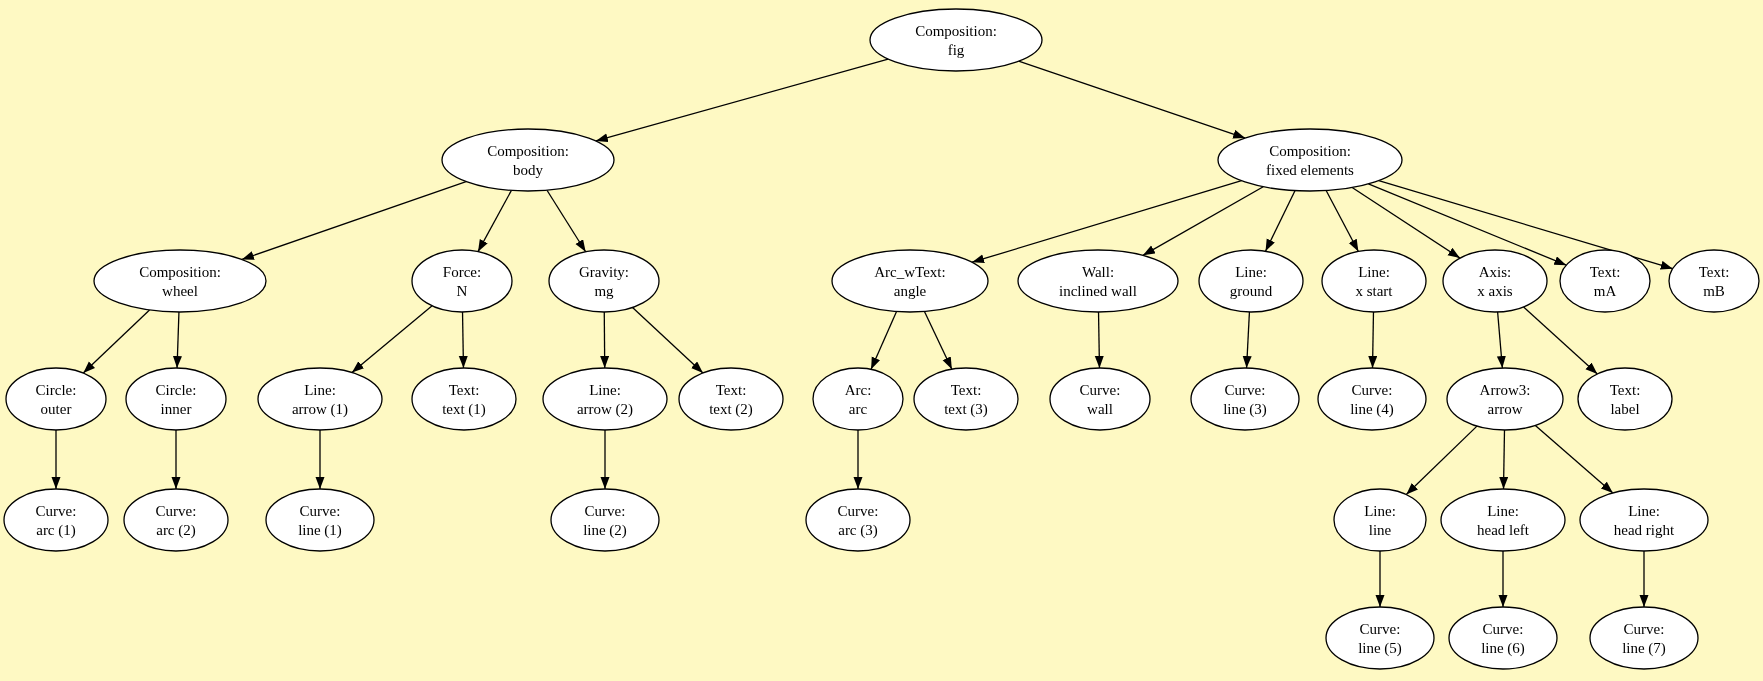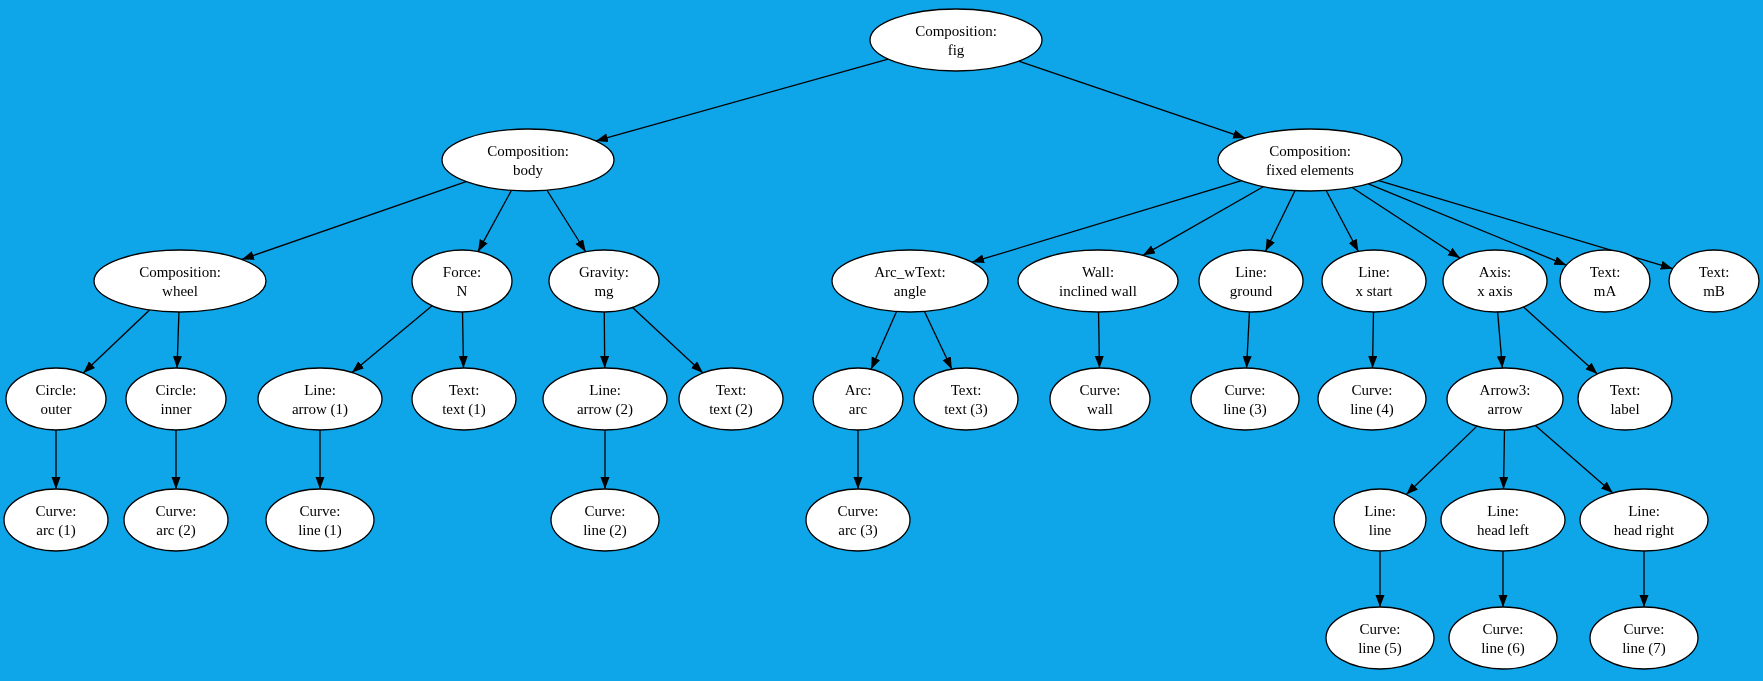--- a/index.html
+++ b/index.html
@@ -4,21 +4,21 @@
 <style>
   html, body {
     margin: 0;
     padding: 0;
     background: #ffffff;
   }
   .canvas {
     position: relative;
     width: 1763px;
     height: 681px;
-    background: #0ea5e9;
+    background: #fef9c3;
     overflow: hidden;
   }
   svg text {
     font-family: "Liberation Serif", "DejaVu Serif", serif;
     font-size: 15px;
     fill: #000000;
   }
 </style>
 </head>
 <body>

